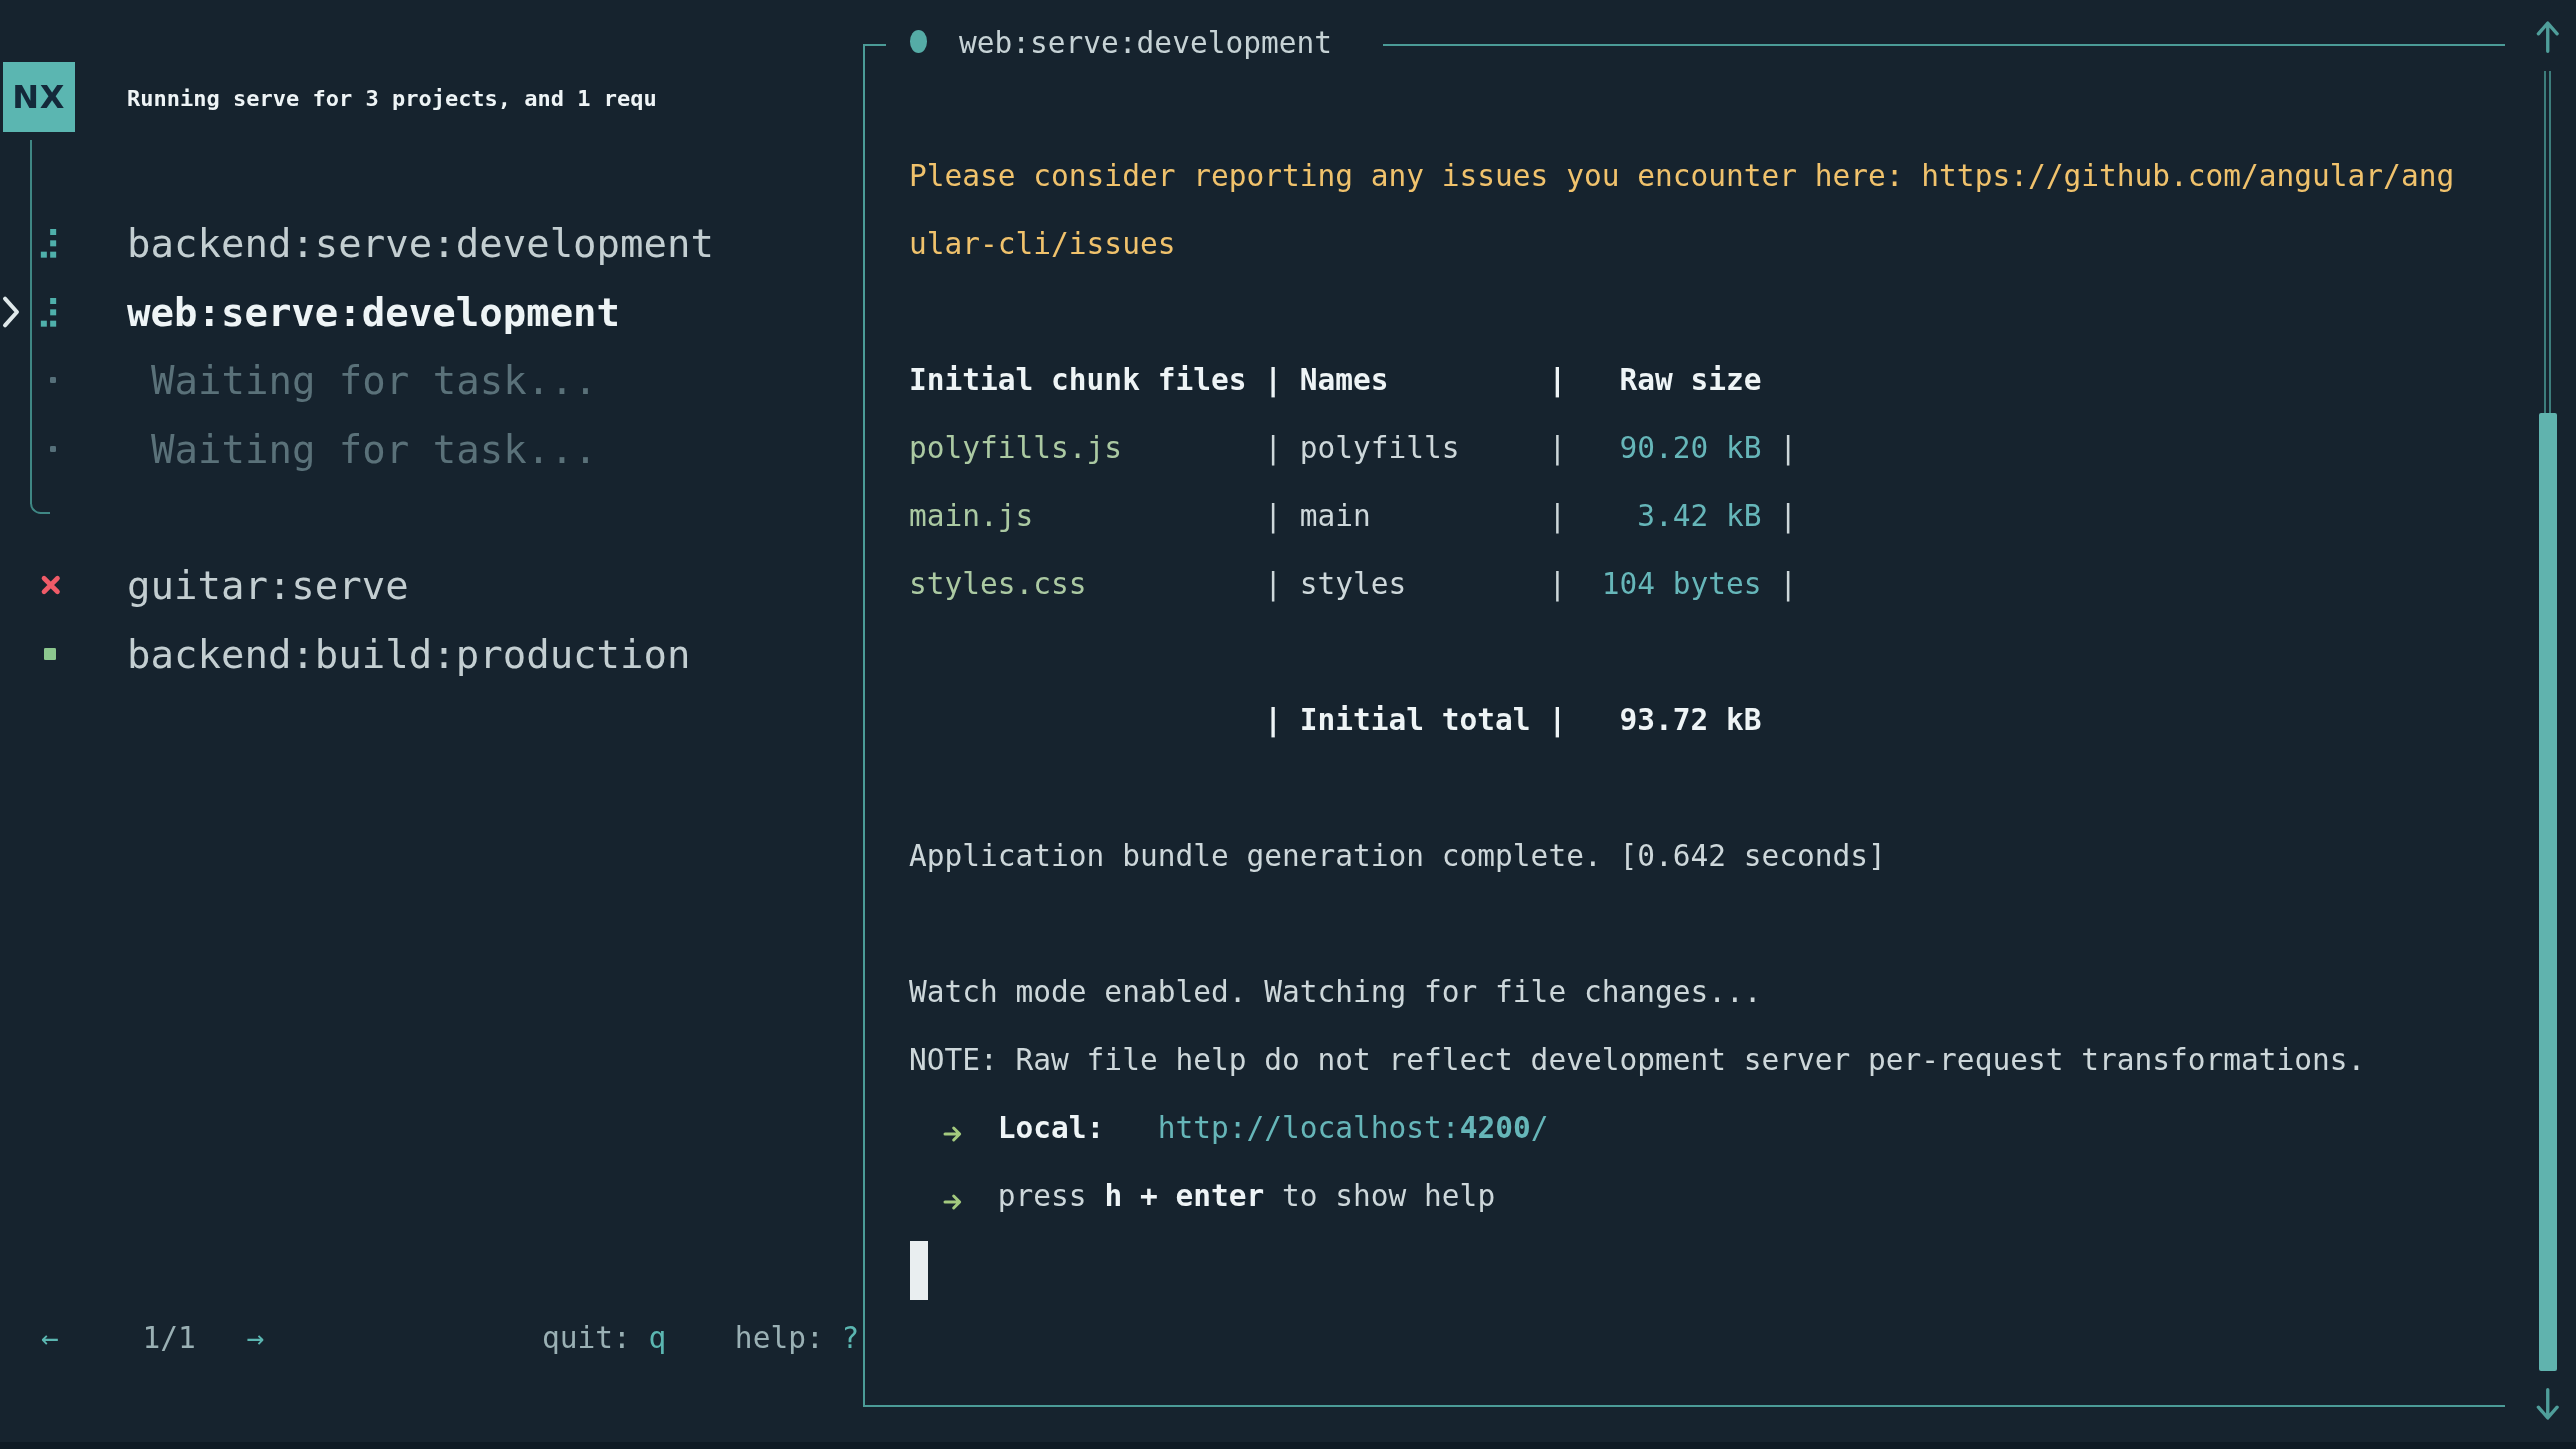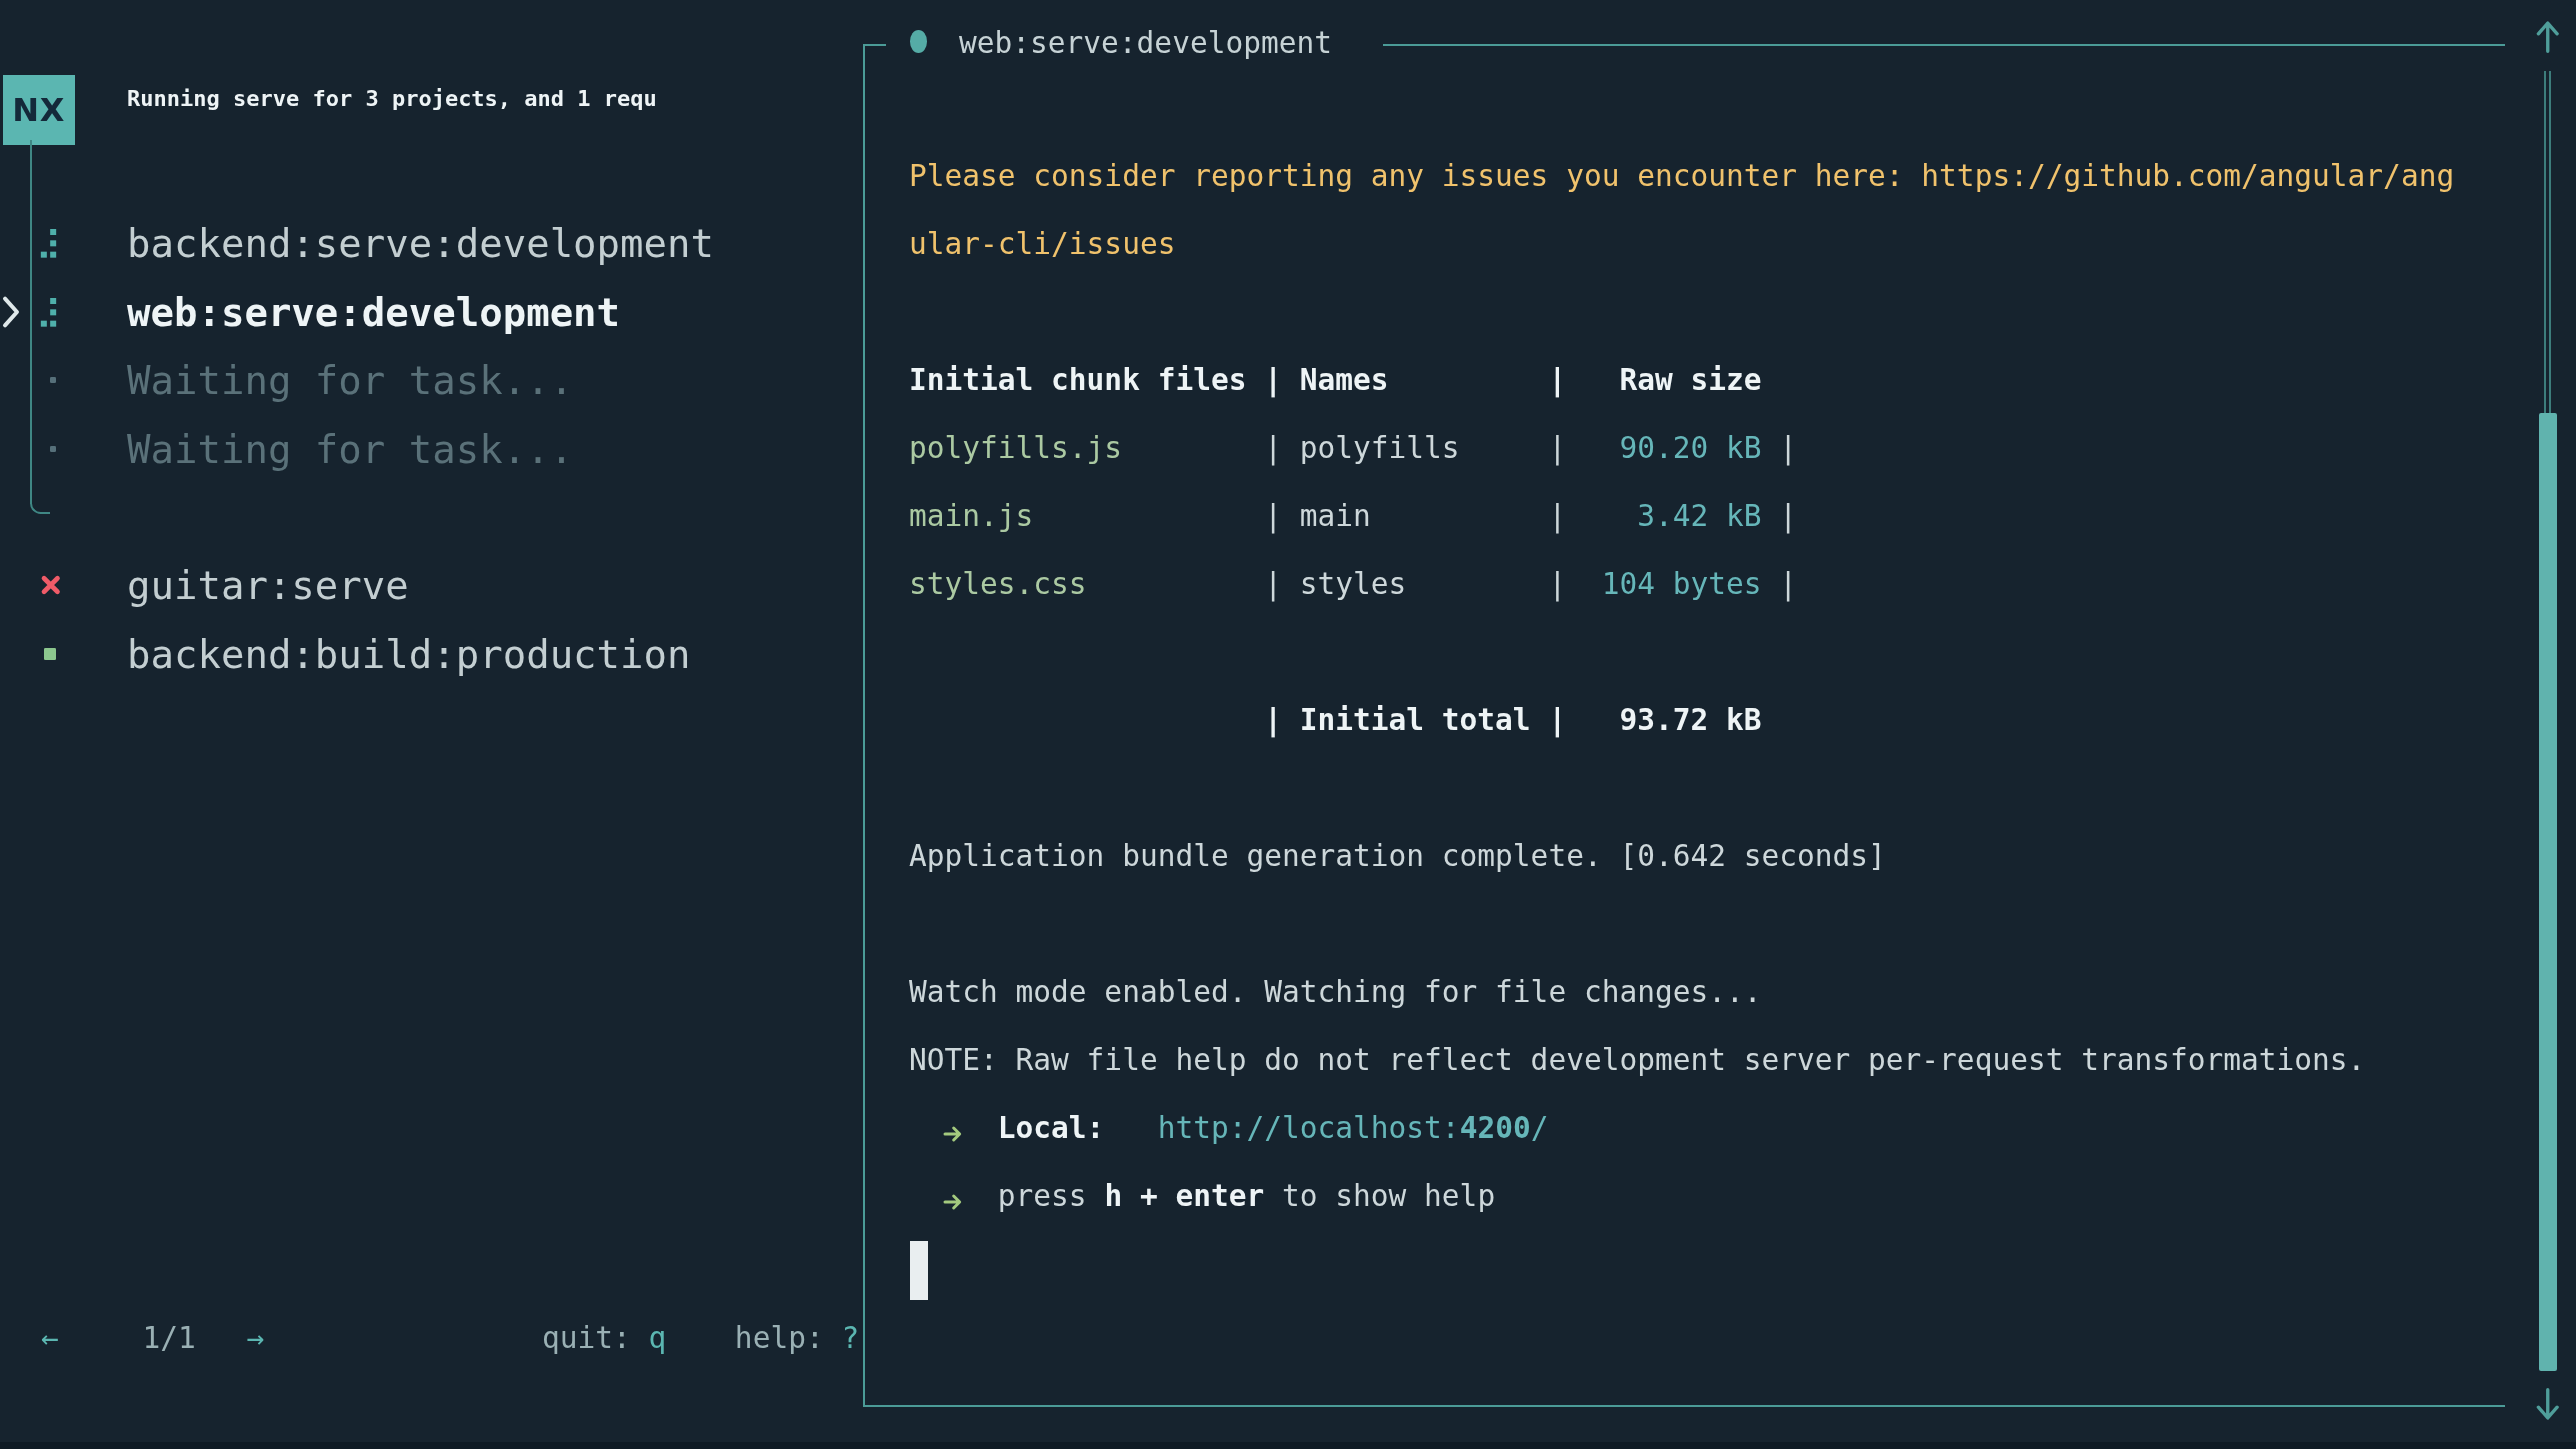--- a/index.html
+++ b/index.html
@@ -2,40 +2,40 @@
 <html style="font-size:10.7px"><head>
 <meta charset="utf-8">
 <style>
   * { margin:0; padding:0; box-sizing:border-box; }
   html,body { width:2576px; height:1449px; overflow:hidden; }
   body { background:#16232e; font-family:"DejaVu Sans Mono", monospace; }
   .app { position:relative; width:2576px; height:1449px; background:#16232e; }
 
   
   .nx-badge {
-    position:absolute; left:2.7px; top:75px; width:72px; height:70px;
+    position:absolute; left:2.7px; top:62px; width:72px; height:70px;
     background:#5bb6b1; color:#14293a; font-family:"DejaVu Sans", sans-serif;
     font-weight:bold; font-size:32px; display:flex; align-items:center; justify-content:center;
     letter-spacing:0.7px;
   }
   .sidebar-title {
     position:absolute; left:127px; top:86px; width:731px; height:40px;
     font-size:22px; font-weight:bold; color:#eef4f6; white-space:pre; overflow:hidden;
   }
   .bracket {
     position:absolute; left:30px; top:140px; width:20px; height:374px;
     border-left:2px solid #3f8784; border-bottom:2px solid #3f8784;
     border-bottom-left-radius:10.7px;
   }
   .task { position:absolute; left:0; width:852px; height:68px; display:block; }
   .task-label { position:absolute; left:127px; top:50%; transform:translateY(-50%);
     font-size:39px; white-space:pre; }
   .task-label.st-normal { color:#c3ced1; }
   .task-label.st-bold { color:#eef4f6; font-weight:bold; }
-  .task-label.st-dim { color:#5a7179; }
+  .task-label.st-dim { color:#5a7179;margin-left:24px; }
   .sel-arrow { position:absolute; left:1.3px; top:50%; transform:translateY(-50%); width:20px; height:38px; }
   .spinner-icon { position:absolute; left:40px; top:50%; transform:translateY(-50%); width:19px; height:32px; }
   .wait-dot { position:absolute; left:50px; top:50%; transform:translateY(-50%);
     width:6px; height:6px; background:#56707a; border-radius:1.3px; }
   .cross-icon { position:absolute; left:40px; top:50%; transform:translateY(-50%); width:21.5px; height:21.5px; }
   .square-dot { position:absolute; left:44px; top:50%; transform:translateY(-50%);
     width:12px; height:12px; background:#8cc78e; border-radius:1.3px; }
 
   .statusbar { position:absolute; top:1318px; height:39px; font-size:29.5px; white-space:pre;
     display:flex; align-items:center; }

